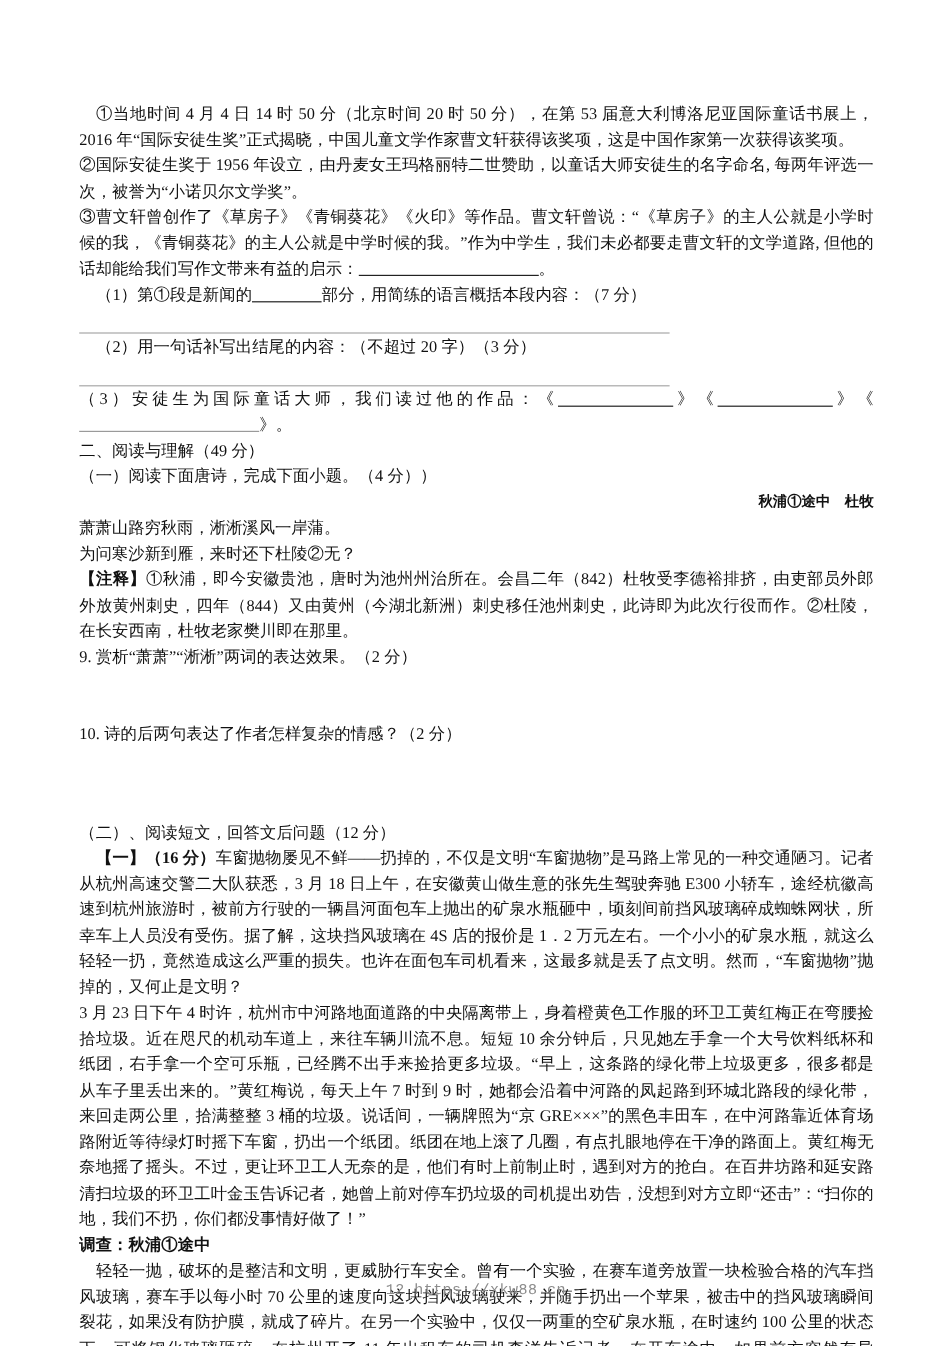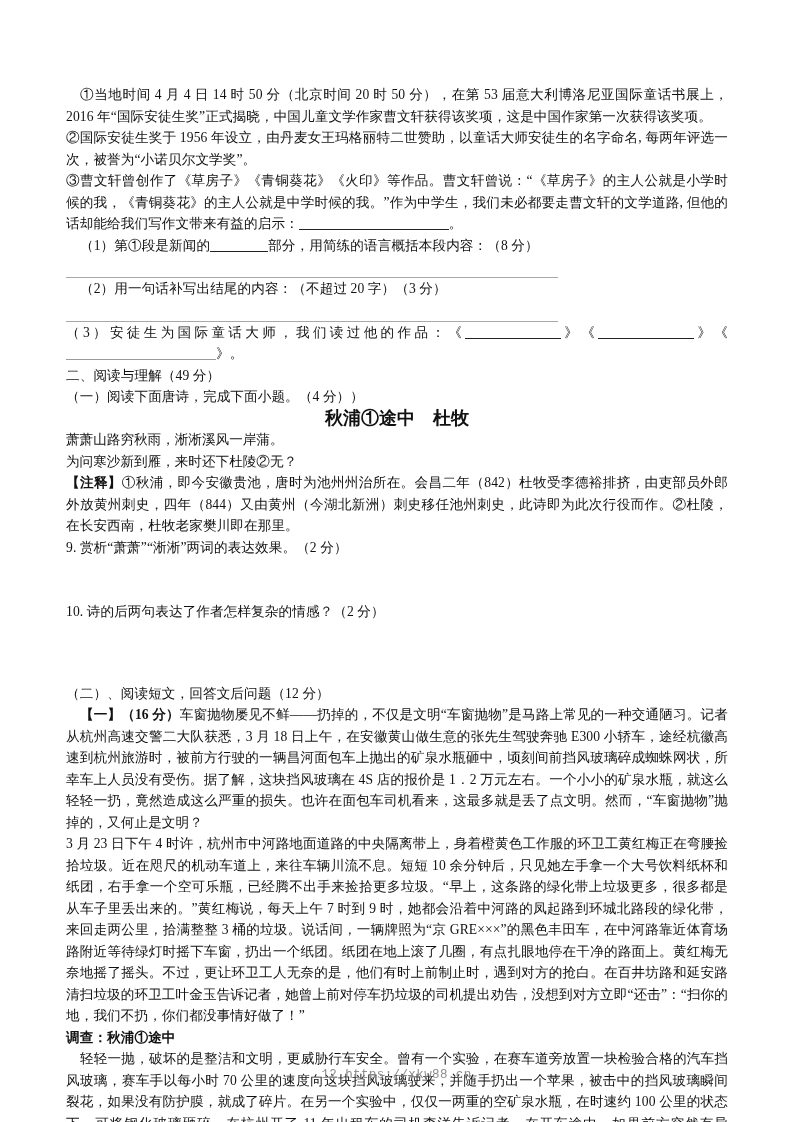--- a/index.html
+++ b/index.html
@@ -31,24 +31,24 @@
     text-align: justify;
     text-justify: inter-ideograph;
     letter-spacing: 0.1px;
     margin: 0;
   }
   .indent1 {
     text-indent: 14px;
   }
   .b { font-weight: bold; }
   .poem-title {
-    font-size: 18px;
+    font-size: 12px;
     line-height: 21.5px;
     font-weight: bold;
-    text-align: center;
+    text-align: right;
   }
   .poem-line {
     font-size: 13.6px;
     line-height: 21.5px;
     text-align: left;
   }
   .answer-rule {
     height: 21px;
     border-bottom: 1px solid #a8a8a8;
     width: 492px;
@@ -83,21 +83,21 @@
 <body>
 
 <div class="page">
 
   <p class="para indent1">①当地时间 4 月 4 日 14 时 50 分（北京时间 20 时 50 分），在第 53 届意大利博洛尼亚国际童话书展上，2016 年“国际安徒生奖”正式揭晓，中国儿童文学作家曹文轩获得该奖项，这是中国作家第一次获得该奖项。</p>
 
   <p class="para">②国际安徒生奖于 1956 年设立，由丹麦女王玛格丽特二世赞助，以童话大师安徒生的名字命名, 每两年评选一次，被誉为“小诺贝尔文学奖”。</p>
 
   <p class="para"><span>③曹文轩曾创作了《草房子》《青铜葵花》《火印》等作品。曹文轩曾说：“《草房子》的主人公就是小学时候的我，《青铜葵花》的主人公就是中学时候的我。”作为中学生，我们未必都要走曹文轩的文学道路, 但他的话却能给我们写作文带来有益的启示：</span><span class="blank-inline blank-xl"></span><span>。</span></p>
 
-  <p class="para indent1"><span>（1）第①段是新闻的</span><span class="blank-inline blank-md"></span><span>部分，用简练的语言概括本段内容：（8 分）</span></p>
+  <p class="para indent1"><span>（1）第①段是新闻的</span><span class="blank-inline blank-md"></span><span>部分，用简练的语言概括本段内容：（7 分）</span></p>
 
   <div class="answer-rule"></div>
 
   <p class="para indent1">（2）用一句话补写出结尾的内容：（不超过 20 字）（3 分）</p>
 
   <div class="answer-rule"></div>
 
   <p class="para"><span>（3）安徒生为国际童话大师，我们读过他的作品：《</span><span class="blank-inline blank-lg"></span><span>》《</span><span class="blank-inline blank-lg"></span><span>》《</span><span class="blank-inline blank-xl blank-light"></span><span>》。</span></p>
 
 

